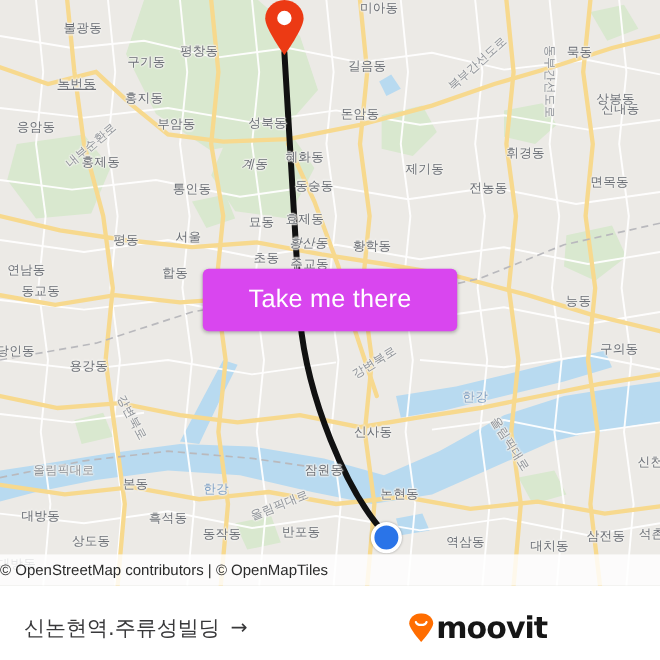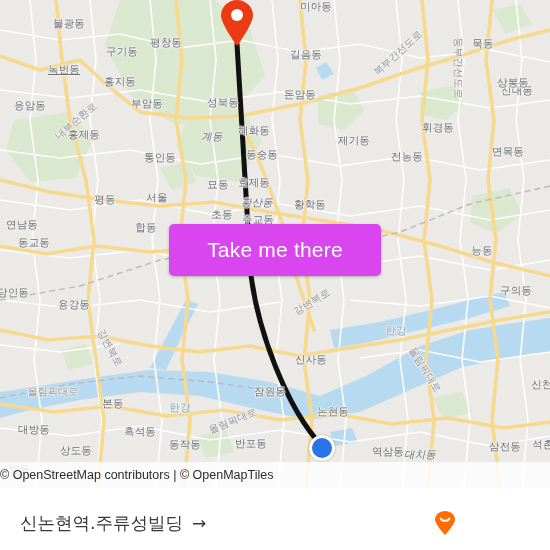--- a/index.html
+++ b/index.html
@@ -287,21 +287,21 @@
       <div class="map-label" style="left: 333px; top: 412px;">논현동</div>
       <div class="map-label road" style="left: 53px; top: 392px;">올림픽대로</div>
       <div class="map-label" style="left: 113px; top: 404px;">본동</div>
       <div class="map-label water" style="left: 180px; top: 408px;">한강</div>
       <div class="map-label road" style="left: 233px; top: 421px; transform: translate(-50%, -50%) rotate(-22deg);">올림픽대로</div>
       <div class="map-label" style="left: 34px; top: 430px;">대방동</div>
       <div class="map-label" style="left: 140px; top: 432px;">흑석동</div>
       <div class="map-label" style="left: 185px; top: 445px;">동작동</div>
       <div class="map-label" style="left: 251px; top: 444px;">반포동</div>
       <div class="map-label" style="left: 372px; top: 452px; margin-left: 16px;">역삼동</div>
-      <div class="map-label" style="left: 420px; top: 455px; font-style: italic;">대치동</div>
+      <div class="map-label" style="left: 458px; top: 455px;">대치동</div>
       <div class="map-label" style="left: 505px; top: 447px;">삼전동</div>
       <div class="map-label" style="left: 543px; top: 445px;">석촌</div>
       <div class="map-label" style="left: 76px; top: 451px;">상도동</div>
       <div class="map-label" style="left: 14px; top: 470px;">대방동</div>
     </div>
 
   <div id="dest-marker" style="left: 237px; top: 46px;">
     <svg viewBox="0 0 34 46" width="34" height="46">
       <path d="M17 46 C17 46 33 24 33 15.5 C33 6.9 25.8 0 17 0 C8.2 0 1 6.9 1 15.5 C1 24 17 46 17 46 Z" fill="#ec3a14"></path>
       <circle cx="17" cy="15" r="6" fill="#ffffff"></circle>
@@ -320,14 +320,15 @@
 <div id="footer">
   <div id="route-caption">
     <span>신논현역.주류성빌딩</span>
     <span id="route-arrow-icon">→</span>
   </div>
   <div id="moovit-logo">
     <svg width="22" height="24" viewBox="0 0 22 24">
       <path d="M11 24 C11 24 21 13 21 8.4 C21 3.8 16.5 0 11 0 C5.5 0 1 3.8 1 8.4 C1 13 11 24 11 24 Z" fill="#ff6d00"></path>
       <path d="M6.6 7.4 C7.6 10.6 14.4 10.6 15.4 7.4" stroke="#ffffff" stroke-width="1.9" fill="none" stroke-linecap="round"></path>
     </svg>
+    <span id="moovit-wordmark">moovit</span>
   </div>
 </div>
 
 </body></html>

